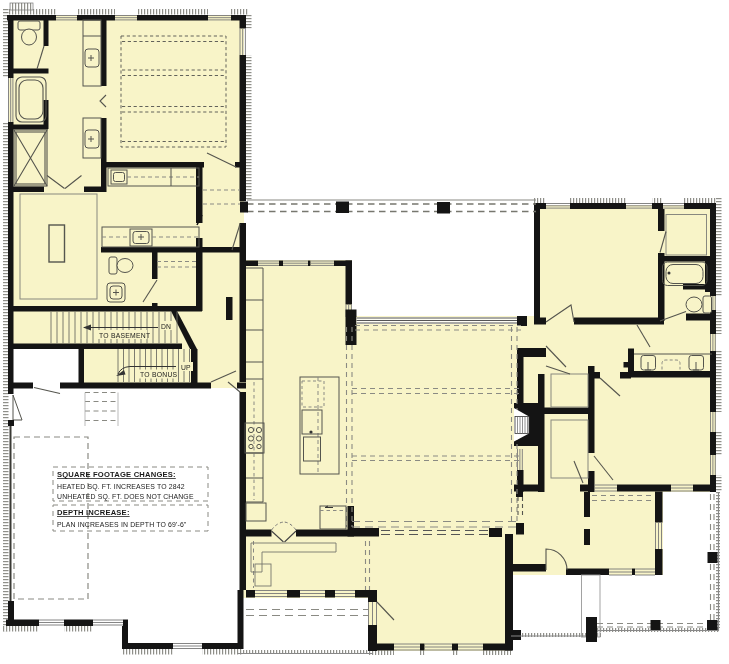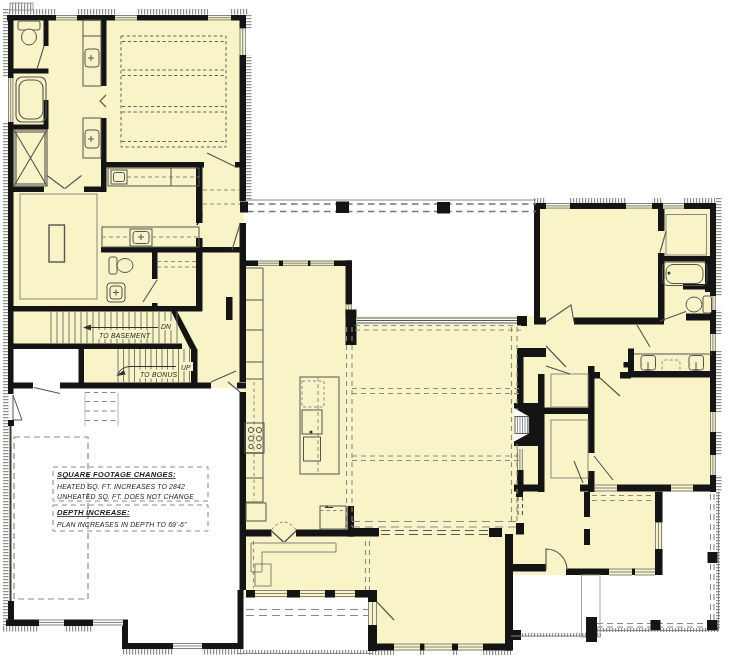--- a/index.html
+++ b/index.html
@@ -1,16 +1,16 @@
 <!DOCTYPE html>
 <html><head>
 <meta charset="utf-8">
 <style>
 html,body{margin:0;padding:0;background:#ffffff;}
-#plan{width:729px;height:664px;position:relative;font-family:"Liberation Sans", sans-serif;font-style:italic;}
+#plan{width:729px;height:664px;position:relative;font-family:"Liberation Sans", sans-serif;}
 svg{display:block;}
 </style>
 </head>
 <body>
 
 <div id="plan">
 <svg width="729" height="664" viewBox="0 0 729 664">
 <defs>
 <pattern id="hatchV" width="3" height="6" patternUnits="userSpaceOnUse">
   <rect width="3" height="6" fill="#ffffff"></rect>

